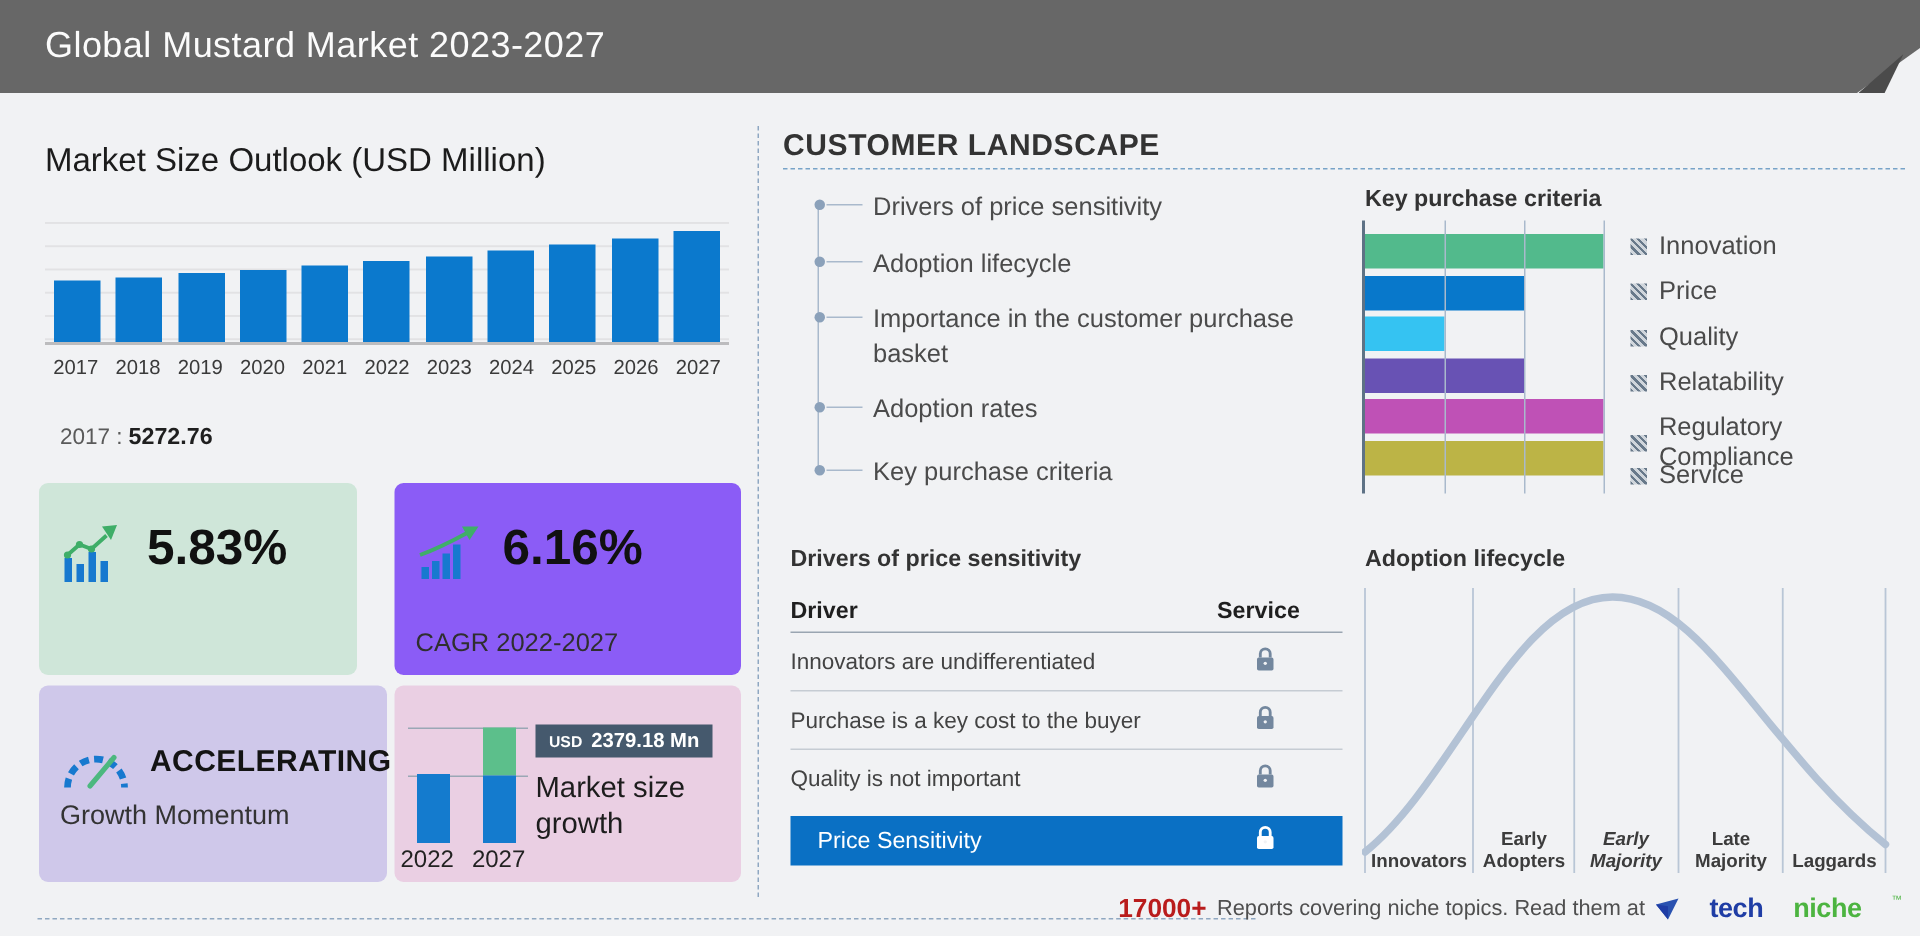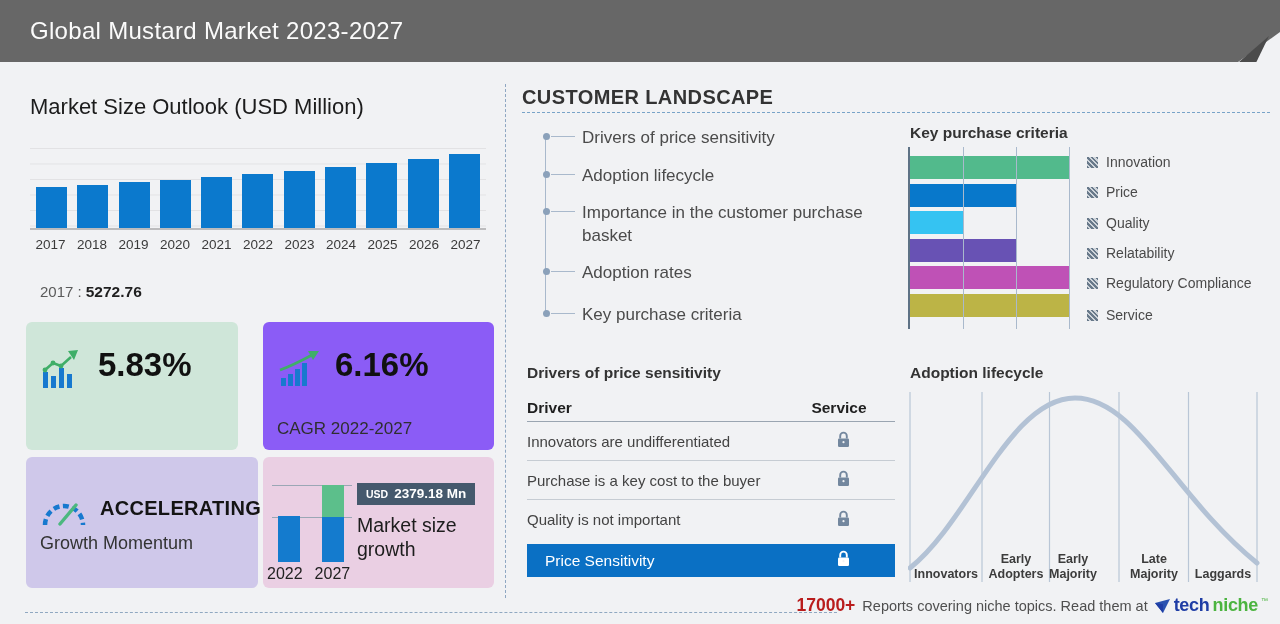--- a/index.html
+++ b/index.html
@@ -74,21 +74,21 @@
   
   .kp-title { position:absolute; left:910px; top:124px; font-size:15.5px; font-weight:bold; color:#333; }
   .kp-chart { position:absolute; left:908px; top:147px; width:163px; height:182px;
     border-left:2.5px solid #5e7285; padding-top:9px; }
   .kp-grid { position:absolute; top:0; bottom:0; border-left:1px solid #a9b9cc; }
   .kp-bar { height:23px; margin-bottom:4.5px; }
   .kp-legend { position:absolute; left:1087px; top:147px; width:195px; height:182px; }
   .kp-leg { position:absolute; display:flex; align-items:center; gap:8px; }
   .kp-swatch { width:11px; height:11px;
     background:repeating-linear-gradient(45deg,#68798a 0 1.5px,#cfd5db 1.5px 3.5px); }
-  .kp-leg span { font-size:14px; color:#4a4a4a; }
+  .kp-leg span { font-size:17px; color:#4a4a4a; }
 
   
   .ps-title { position:absolute; left:527px; top:364px; font-size:15.5px; font-weight:bold; color:#333; }
   .ps-table { position:absolute; left:527px; top:394px; width:368px; }
   .ps-head { display:flex; justify-content:space-between; align-items:center; height:28px;
     border-bottom:1.5px solid #9aa5b1; font-size:15.5px; font-weight:bold; color:#1f1f1f; }
   .ps-head .imp { width:56px; text-align:center; margin-right:28px; }
   .ps-row { display:flex; justify-content:space-between; align-items:center; height:39px;
     font-size:15px; color:#434343; }
   .ps-row.lined { border-bottom:1px solid #c6ccd3; }
@@ -99,21 +99,21 @@
   
   .al-title { position:absolute; left:910px; top:364px; font-size:15.5px; font-weight:bold; color:#333; }
   .al-chart { position:absolute; left:908px; top:388px; width:354px; height:197px; }
   .al-label { position:absolute; bottom:3px; width:70px; text-align:center;
     font-size:12.5px; font-weight:bold; color:#3c3c3c; line-height:1.2; }
 
   
   .footer { position:absolute; right:12px; top:595px; display:flex; align-items:center; gap:7px; }
   .f-count { font-size:17.5px; font-weight:bold; color:#b91c1c; }
   .f-msg { font-size:14.5px; color:#4f4f4f; }
-  .logo { display:flex; align-items:center; gap:3px; cursor:pointer; }
+  .logo { display:flex; align-items:center; gap:20px; cursor:pointer; }
   .logo .t1 { font-size:18px; font-weight:bold; color:#1f3da5; letter-spacing:-.3px; }
   .logo .t2 { font-size:18px; font-weight:bold; color:#4cb440; letter-spacing:-.3px; }
   .logo .tm { font-size:7px; color:#4cb440; align-self:flex-start; margin-top:2px; }
 </style>
 </head>
 <body>
 
 <div class="header">
   <div class="header-title">Global Mustard Market 2023-2027</div>
   <div class="corner-cut"></div>
@@ -317,21 +317,21 @@
 <div class="al-chart" id="al-chart">
   <svg width="354" height="197" viewBox="0 0 354 197">
     <line x1="2" y1="4" x2="2" y2="194" stroke="#b9c6d6" stroke-width="1.2"></line>
     <line x1="74" y1="4" x2="74" y2="194" stroke="#b9c6d6" stroke-width="1.2"></line>
     <line x1="141.5" y1="4" x2="141.5" y2="194" stroke="#b9c6d6" stroke-width="1.2"></line>
     <line x1="211" y1="4" x2="211" y2="194" stroke="#b9c6d6" stroke-width="1.2"></line>
     <line x1="280.5" y1="4" x2="280.5" y2="194" stroke="#b9c6d6" stroke-width="1.2"></line>
     <line x1="349" y1="4" x2="349" y2="194" stroke="#b9c6d6" stroke-width="1.2"></line>
     <path d="M 2 180 C 62 132 102 10 167 10 C 228 10 266 108 349 175" fill="none" stroke="#b3c2d5" stroke-width="5" stroke-linecap="round"></path>
   </svg>
-<div class="al-label" style="left: 3px;">Innovators</div><div class="al-label" style="left: 73px;">Early Adopters</div><div class="al-label" style="left: 130px;">Early Majority</div><div class="al-label" style="left: 211px;">Late Majority</div><div class="al-label" style="left: 280px;">Laggards</div></div>
+<div class="al-label" style="left: 3px;">Innovators</div><div class="al-label" style="left: 73px;">Early Adopters</div><div class="al-label" style="left: 141px; font-style: italic;">Early Majority</div><div class="al-label" style="left: 211px;">Late Majority</div><div class="al-label" style="left: 280px;">Laggards</div></div>
 
 <div class="footer">
   <span class="f-count">17000+</span>
   <span class="f-msg">Reports covering niche topics. Read them at</span>
   <span class="logo">
     <svg width="16" height="16" viewBox="0 0 16 16">
       <polygon points="0,5 15,1 8,15" fill="#2a52b0"></polygon>
       <polygon points="0,5 8,6.2 8,15" fill="#1f3da5"></polygon>
     </svg>
     <span class="t1">tech</span>

